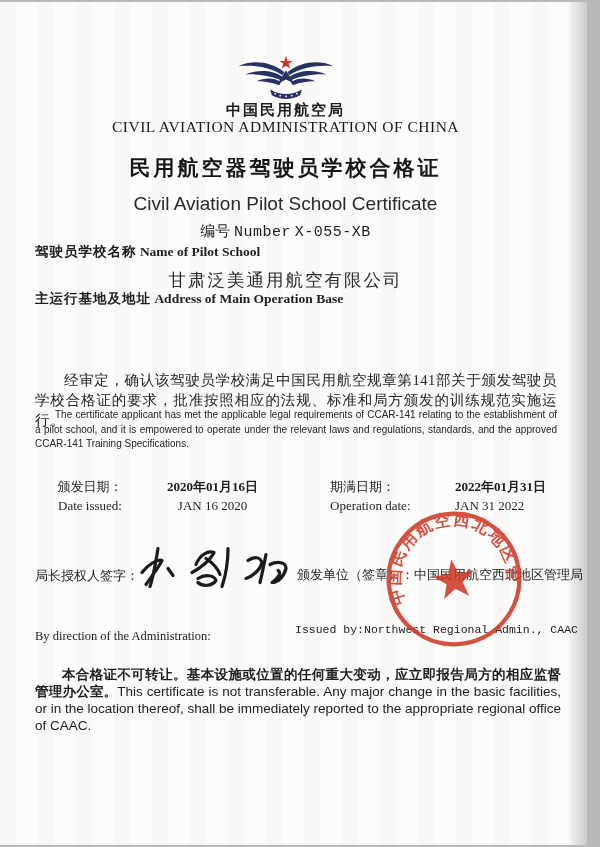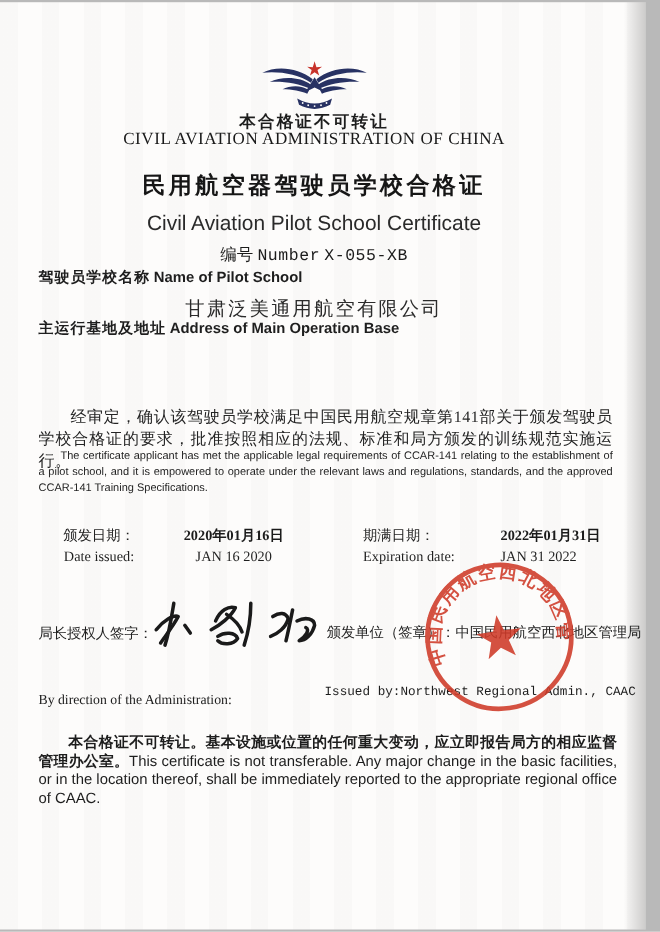--- a/index.html
+++ b/index.html
@@ -34,21 +34,21 @@
   }
   .org-en { top:116px; font-size:15.5px; letter-spacing:0.5px; color:#191919; }
 
   .title-cn { top:152px; font-size:21px; font-weight:bold; letter-spacing:3px; color:#161616; }
   .title-en { top:191px; font-family:"Liberation Sans", sans-serif; font-size:19px; color:#2a2a2a; }
   .number-line { top:220px; font-size:15px; font-weight:normal; color:#1c1c1c; }
   .number-line .en { font-family:"Liberation Mono", monospace; letter-spacing:0.5px; }
 
   .field-label { left:35px; font-size:13.5px; color:#1e1e1e; }
   .field-label .cn { font-weight:bold; letter-spacing:1px; }
-  .field-label .en { font-family:Liberation Sans, sans-serif; font-weight:bold;margin-top:17px; }
+  .field-label .en { font-family:Liberation Serif, serif; font-weight:bold;margin-top:17px; }
   .school-label { top:241px; }
   .school-value { top:266px; font-size:17.5px; letter-spacing:2px; color:#2b2b2b; }
   .base-label { top:288px; }
   .base-value { top:309px; font-size:16.5px; letter-spacing:2px; color:#2b2b2b; }
 
   .stmt-cn {
     top:368px; left:35px; right:30px;
     font-size:14.5px; line-height:20px; text-indent:2em;
     letter-spacing:0.5px; color:#242424; text-align:justify;
   }
@@ -116,21 +116,21 @@
         <circle cx="47" cy="50" r="1"></circle>
           <circle cx="53" cy="52.4" r="1"></circle>
         <circle cx="60" cy="53.3" r="1"></circle>
           <circle cx="67" cy="52.4" r="1"></circle>
         <circle cx="73" cy="50" r="1"></circle>
       </g>
 
       <polygon fill="#c8332b" points="60,4.5 62,11 68.1,10.4 63.2,14.05 65,19.9 60,16.4 55,19.9 56.8,14.05 51.9,10.4 58,11"></polygon>
     </svg>
   </div>
-  <div class="abs center org-cn">本合格证不可转让</div>
+  <div class="abs center org-cn">中国民用航空局</div>
   <div class="abs center org-en">CIVIL AVIATION ADMINISTRATION OF CHINA</div>
 
   <div class="abs center title-cn">民用航空器驾驶员学校合格证</div>
   <div class="abs center title-en">Civil Aviation Pilot School Certificate</div>
   <div class="abs center number-line">
     <span class="cn">编号</span>
     <span class="en">Number</span>
     <span class="en">X-055-XB</span>
   </div>
 
@@ -154,21 +154,21 @@
         <span class="lbl">颁发日期：</span>
         <span class="val-cn">2020年01月16日</span>
         <span class="lbl">Date issued:</span>
         <span class="val-en">JAN 16 2020</span>
       </div>
     </div>
     <div class="col-right">
       <div class="date-grid">
         <span class="lbl">期满日期：</span>
         <span class="val-cn">2022年01月31日</span>
-        <span class="lbl">Expiration date:</span>
+        <span class="lbl">Operation date:</span>
         <span class="val-en">JAN 31 2022</span>
       </div>
     </div>
   </div>
 
   <div class="abs sig-label">局长授权人签字：</div>
   <svg class="abs signature-svg" width="170" height="68" viewBox="0 0 170 65" aria-label="孙创屹">
     <g fill="none" stroke="#1a1a1a" stroke-width="3.2" stroke-linecap="round" stroke-linejoin="round">
       <path d="M14,38 C20,30 30,24 34,26 C30,34 22,44 18,50"></path>
       <path d="M30,14 C28,26 26,40 22,52"></path>

